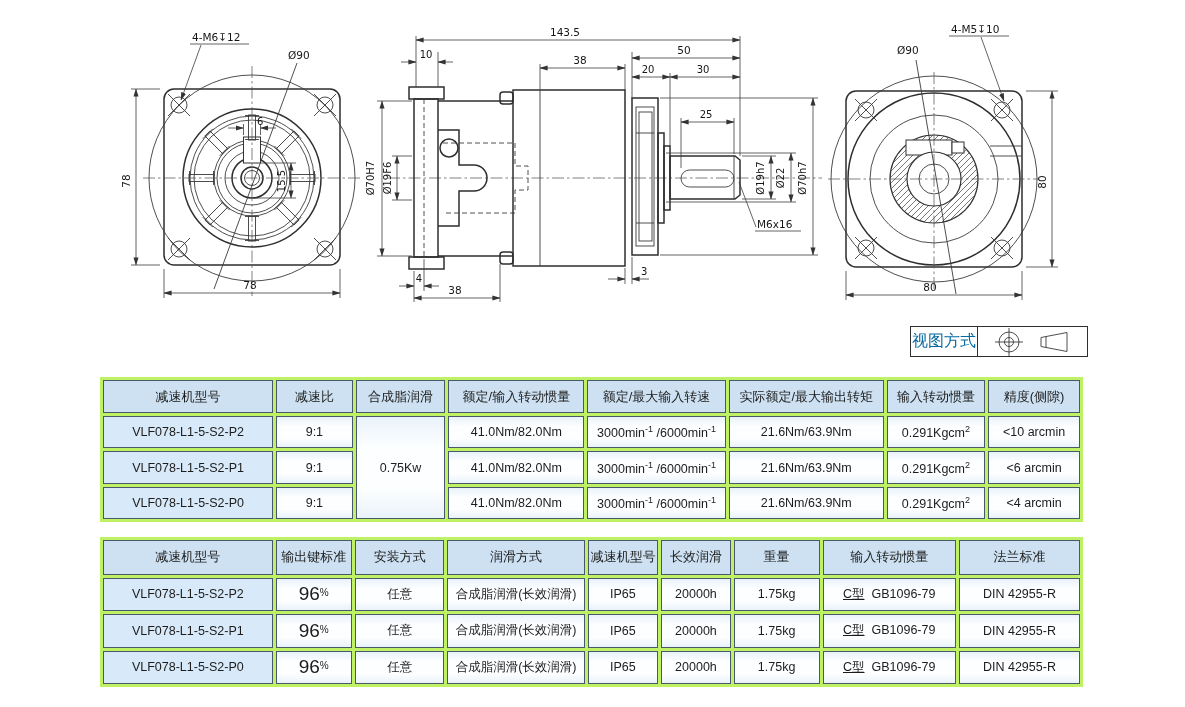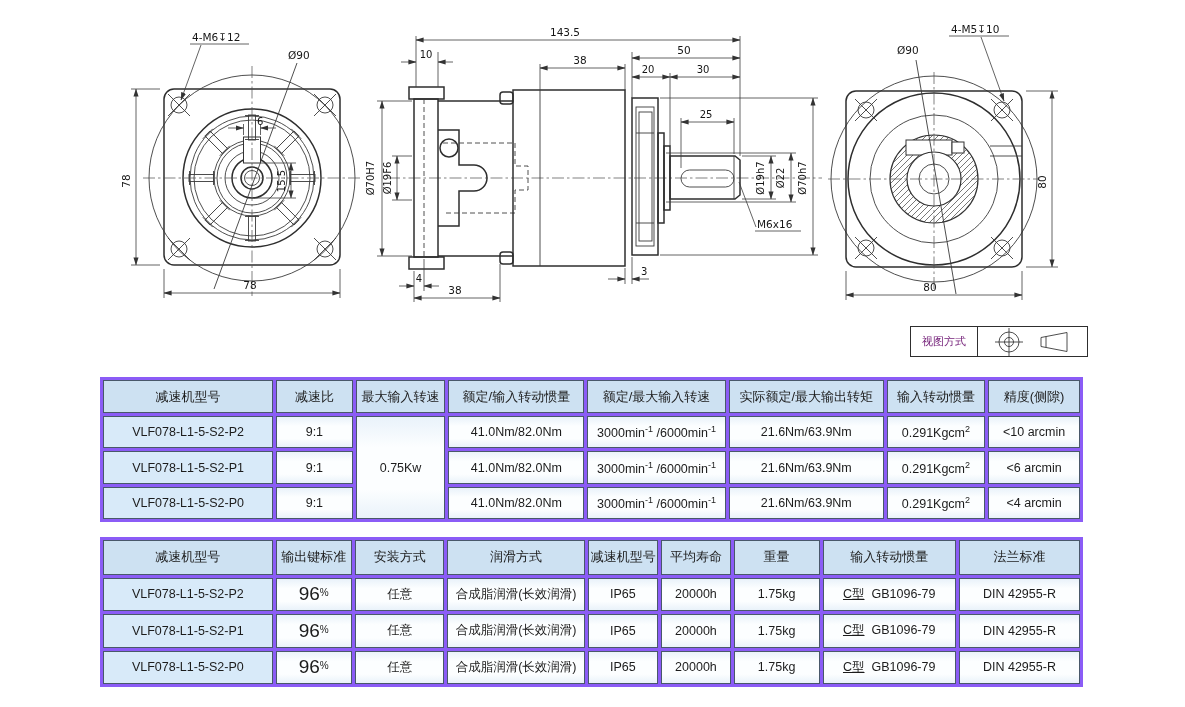--- a/index.html
+++ b/index.html
@@ -11,25 +11,25 @@
   .tl{stroke:#3a3a3a;stroke-width:0.9;fill:none;}
   .dim{stroke:#3c3c3c;stroke-width:0.8;fill:none;}
   .cl{stroke:#4a4a4a;stroke-width:0.7;stroke-dasharray:12 3 2.5 3;fill:none;}
   .hl{stroke:#3c3c3c;stroke-width:0.9;stroke-dasharray:5 3;fill:none;}
   text.dt{font:10.5px "DejaVu Sans",sans-serif;fill:#161616;}
   text.dts{font:10px "DejaVu Sans",sans-serif;fill:#161616;}
   
   #view-method{position:absolute;left:910px;top:326px;width:178px;height:31px;
     border:1.5px solid #2e2e2e;display:flex;align-items:stretch;box-sizing:border-box;background:#fff;}
   #view-method .vm-label{width:66px;border-right:1.5px solid #2e2e2e;display:flex;
-    align-items:center;justify-content:center;font-size:11px;color:#701a75;}
+    align-items:center;justify-content:center;font-size:16px;color:#0369a1;}
   #view-method .vm-symbols{flex:1;display:flex;align-items:center;justify-content:center;gap:14px;}
   
   table.spec{position:absolute;border-collapse:separate;border-spacing:3px;table-layout:fixed;
-    background:#8b5cf6;}
+    background:#bef264;}
   table.spec th,table.spec td{border:1px solid #49586a;text-align:center;vertical-align:middle;
     padding:0 2px;overflow:hidden;white-space:nowrap;}
   table.spec th{background:#cde1f2;font-weight:normal;font-size:13px;color:#1c1c1c;height:31px;}
   table.spec td{background:linear-gradient(180deg,#e9f2fa 0%,#fcfeff 30%,#fcfeff 72%,#e9f2fa 100%);
     font-size:12.5px;color:#1c1c1c;height:30px;}
   table.spec td.model{background:#d8eaf9;}
   #t1{left:100px;top:377px;width:983px;height:145px;}
   #t2{left:100px;top:537px;width:983px;height:150px;}
   sup{font-size:9px;}
   .eff-num{font-size:19px;}
@@ -325,21 +325,21 @@
         <col style="width:14.2%">
     <col style="width:14.5%">
         <col style="width:16.2%">
         <col style="width:10.3%">
         <col style="width:9.6%">
   </colgroup>
   <tbody>
         <tr>
     <th>减速机型号</th>
     <th>减速比</th>
-    <th>最大输入转速</th>
+    <th>合成脂润滑</th>
     <th>额定/输入转动惯量</th>
     <th>额定/最大输入转速</th>
     <th>实际额定/最大输出转矩</th>
     <th>输入转动惯量</th>
     <th>精度(侧隙)</th>
   </tr>
   <tr>
     <td class="model">VLF078-L1-5-S2-P2</td>
     <td>9:1</td>
     <td rowspan="3">0.75Kw</td>
@@ -382,21 +382,21 @@
         <col style="width:14%">
         <col style="width:12.7%">
   </colgroup>
   <tbody>
         <tr>
     <th>减速机型号</th>
     <th>输出键标准</th>
     <th>安装方式</th>
     <th>润滑方式</th>
     <th>减速机型号</th>
-    <th>平均寿命</th>
+    <th>长效润滑</th>
     <th>重量</th>
     <th>输入转动惯量</th>
     <th>法兰标准</th>
   </tr>
   <tr>
     <td class="model">VLF078-L1-5-S2-P2</td>
     <td><span class="eff-num">96</span><span class="eff-pct">%</span></td>
     <td>任意</td>
     <td>合成脂润滑(长效润滑)</td>
     <td>IP65</td>

